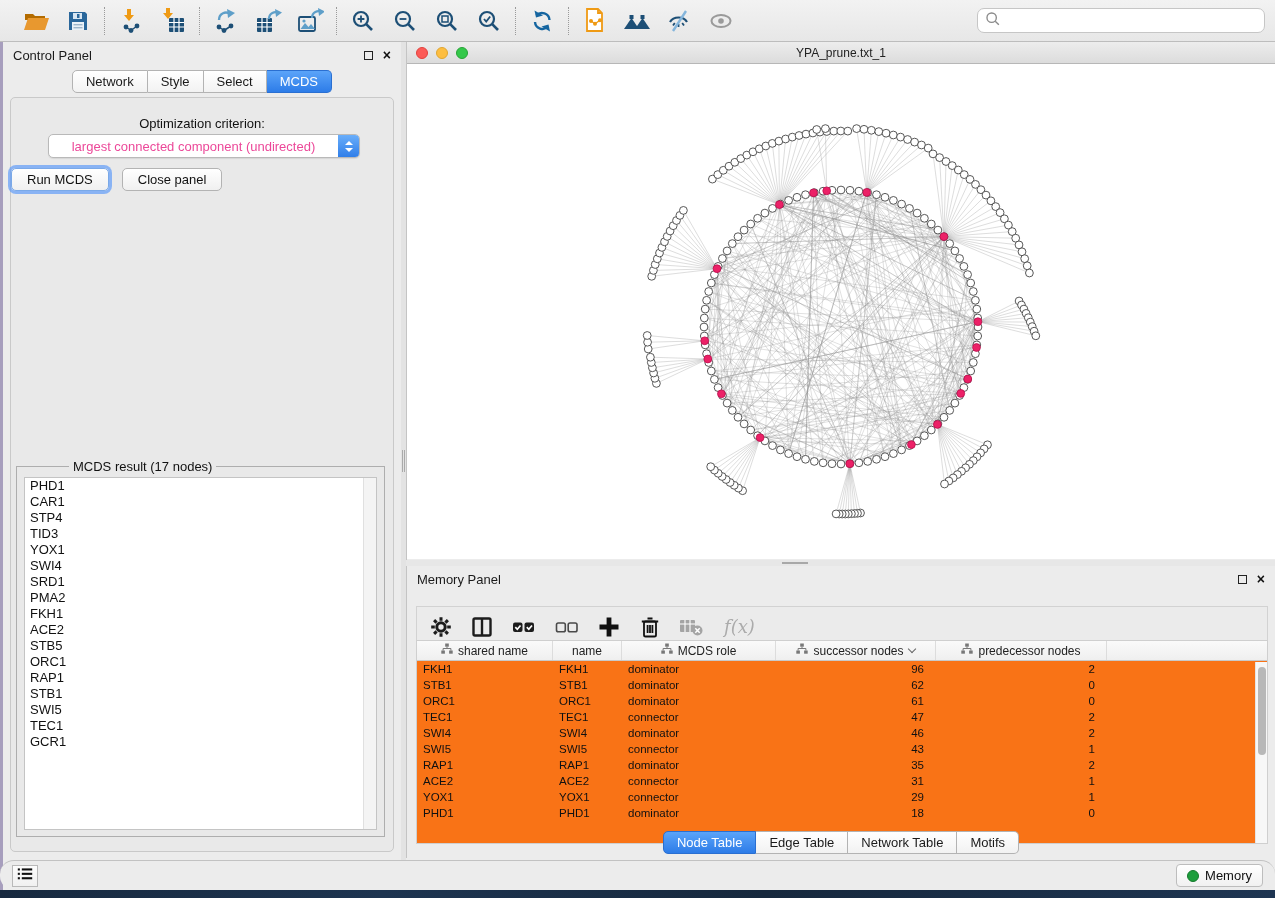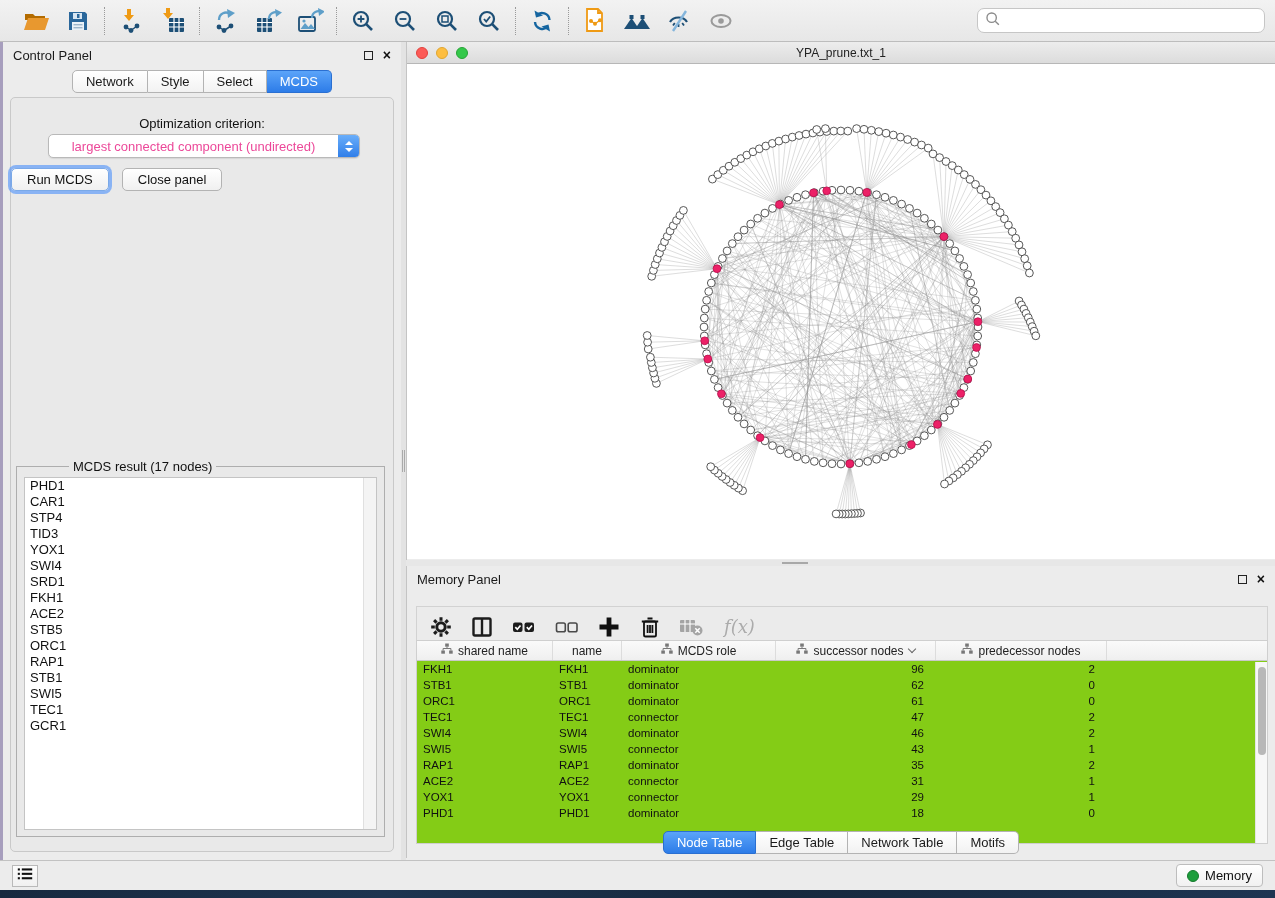--- a/index.html
+++ b/index.html
@@ -84,39 +84,39 @@
   .net-canvas { width:869px; height:495px; background:#fff; display:block; }
 
   
   .table-panel { position:absolute; left:406px; top:566px; width:869px; height:292px;
     background:#ececec; border-left:1px solid #c4c4c4; }
   .tp-toolbar { position:absolute; left:9px; right:7px; top:40px; height:42px;
     background:#ebebeb; border:1px solid #d2d2d2; display:flex; align-items:center; gap:17px; padding:0 12px; }
   .tp-btn { display:flex; align-items:center; justify-content:center; height:30px; }
 
   .grid-wrap { position:absolute; left:9px; right:7px; top:74px; height:204px;
-    background:#84cc16; border:1px solid #cfcfcf; overflow:hidden; }
+    background:#f97316; border:1px solid #cfcfcf; overflow:hidden; }
   .grid-head { display:grid; grid-template-columns:136px 69px 154px 160px 171px 1fr;
     height:20px; background:linear-gradient(#fafafa,#efefef); border-bottom:1px solid #c9c9c9; }
   .gh-cell { display:flex; align-items:center; justify-content:center; gap:5px;
     font-size:12px; color:#222; border-right:1px solid #dcdcdc; overflow:hidden; }
   .gh-cell:last-child { border-right:none; }
   .sort-chev { width:6px; height:6px; border-right:1.6px solid #666; border-bottom:1.6px solid #666;
     transform:rotate(45deg); margin-top:-3px; }
   .grid-row { display:grid; grid-template-columns:136px 69px 154px 160px 171px 1fr; height:16px; }
   .gr-cell { font-size:11.5px; color:#111; line-height:16px; padding:0 6px; white-space:nowrap; overflow:hidden; }
   .gr-cell.num { text-align:right; padding-right:12px; }
   .grid-scroll { position:absolute; right:0; top:21px; bottom:0; width:12px; background:#f7f7f7; border-left:1px solid #e4e4e4; }
   .grid-thumb { position:absolute; left:1.5px; top:5px; width:8px; height:88px; background:#b8b8b8; border-radius:4px; }
 
   .tp-tabs { position:absolute; left:0; width:100%; top:265px; display:flex; justify-content:center; }
 
   
   .statusbar { position:absolute; left:0; top:860px; width:1275px; height:30px;
-    background:#ececec; border-top:1px solid #c2c2c2; display:flex; align-items:center; padding:0 12px; }
+    background:#ececec; border-top:1px solid #c2c2c2; display:flex; align-items:center; padding:0 12px;border-radius:14px; }
   .status-left-btn { width:26px; height:22px; background:linear-gradient(#fdfdfd,#f0f0f0);
     border:1px solid #b9b9b9; display:flex; align-items:center; justify-content:center; }
   .memory-btn { margin-left:auto; height:23px; background:linear-gradient(#ffffff,#f1f1f1);
     border:1px solid #bdbdbd; border-radius:4px; display:flex; align-items:center; gap:6px; padding:0 10px; }
   .memory-dot { width:12px; height:12px; border-radius:50%; background:#1d9e3c; border:1px solid #157a2d; }
   .memory-label { font-size:13px; color:#111; }
 </style>
 </head>
 <body>
 
@@ -330,20 +330,21 @@
         <span class="mcds-legend">MCDS result (17 nodes)</span>
         <div class="mcds-list" id="mcds-list">
           <div class="mcds-scroll"></div>
         <div class="mcds-item">PHD1</div>
             <div class="mcds-item">CAR1</div>
             <div class="mcds-item">STP4</div>
             <div class="mcds-item">TID3</div>
             <div class="mcds-item">YOX1</div>
             <div class="mcds-item">SWI4</div>
             <div class="mcds-item">SRD1</div>
+            <div class="mcds-item">PMA2</div>
             <div class="mcds-item">FKH1</div>
             <div class="mcds-item">ACE2</div>
             <div class="mcds-item">STB5</div>
             <div class="mcds-item">ORC1</div>
             <div class="mcds-item">RAP1</div>
             <div class="mcds-item">STB1</div>
             <div class="mcds-item">SWI5</div>
             <div class="mcds-item">TEC1</div>
             <div class="mcds-item">GCR1</div>
           </div>

